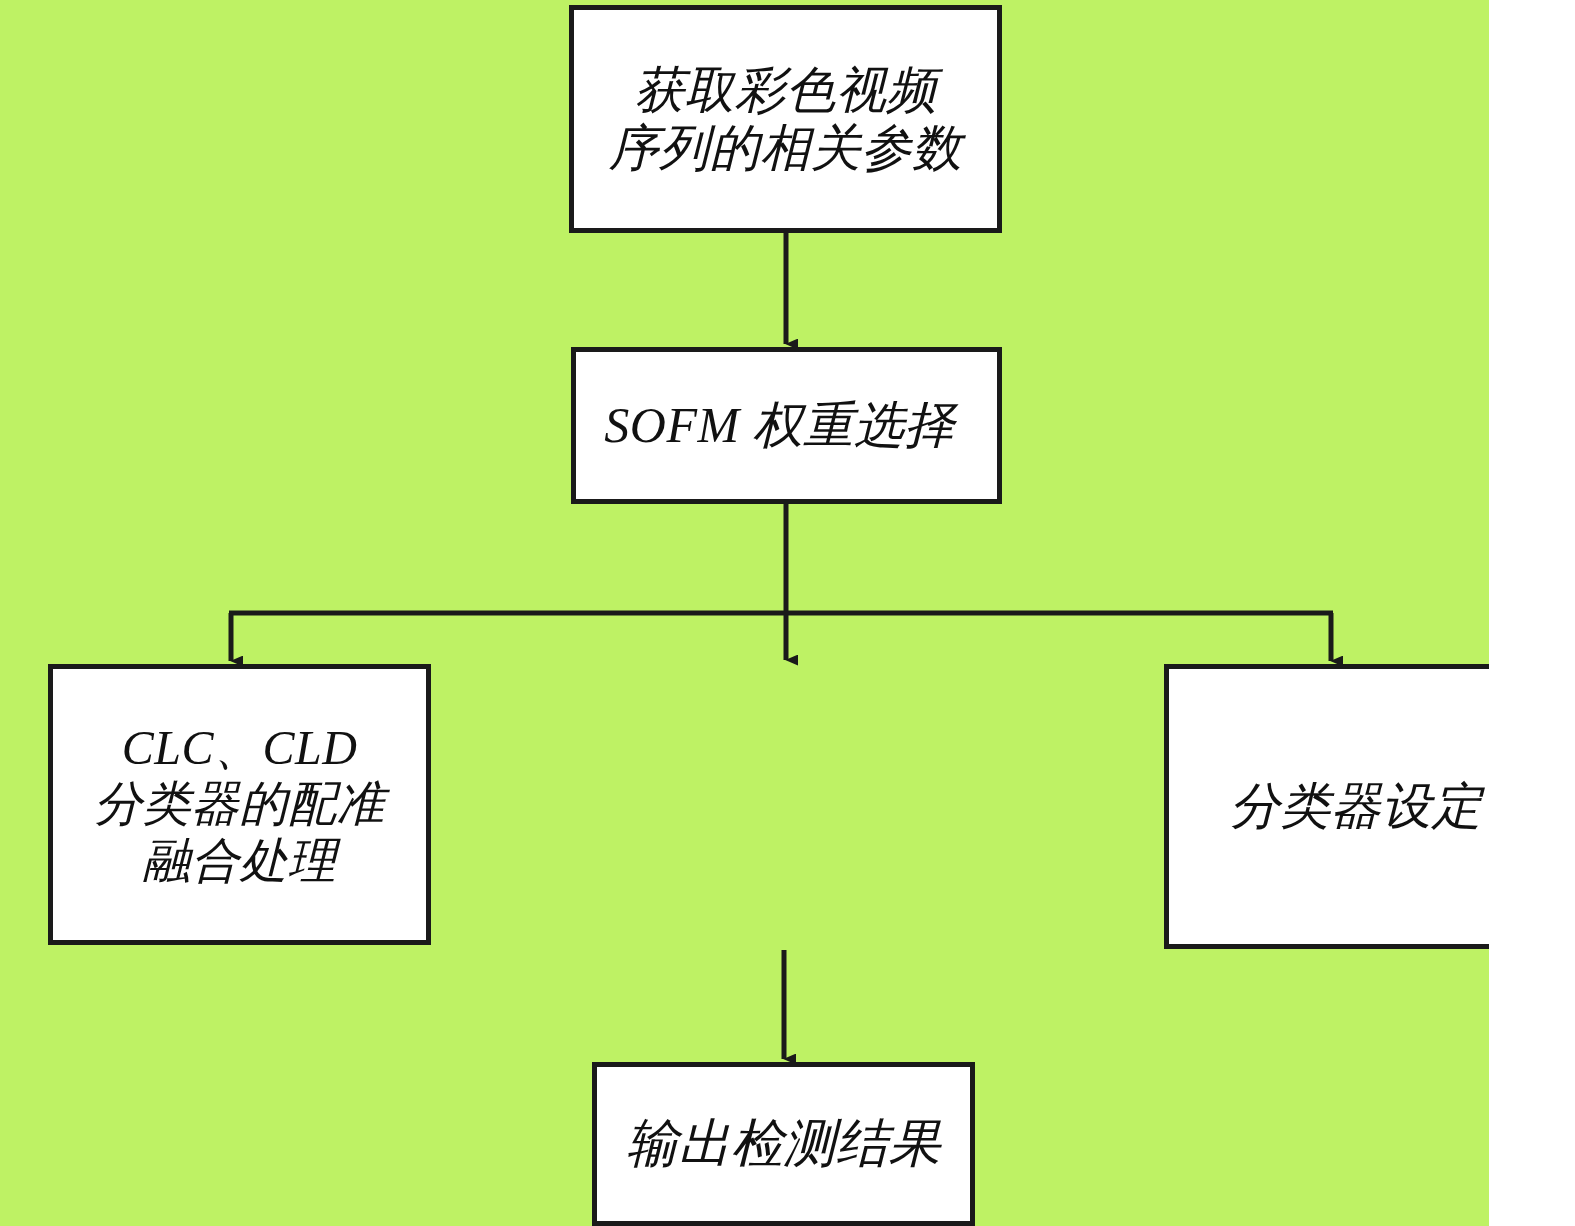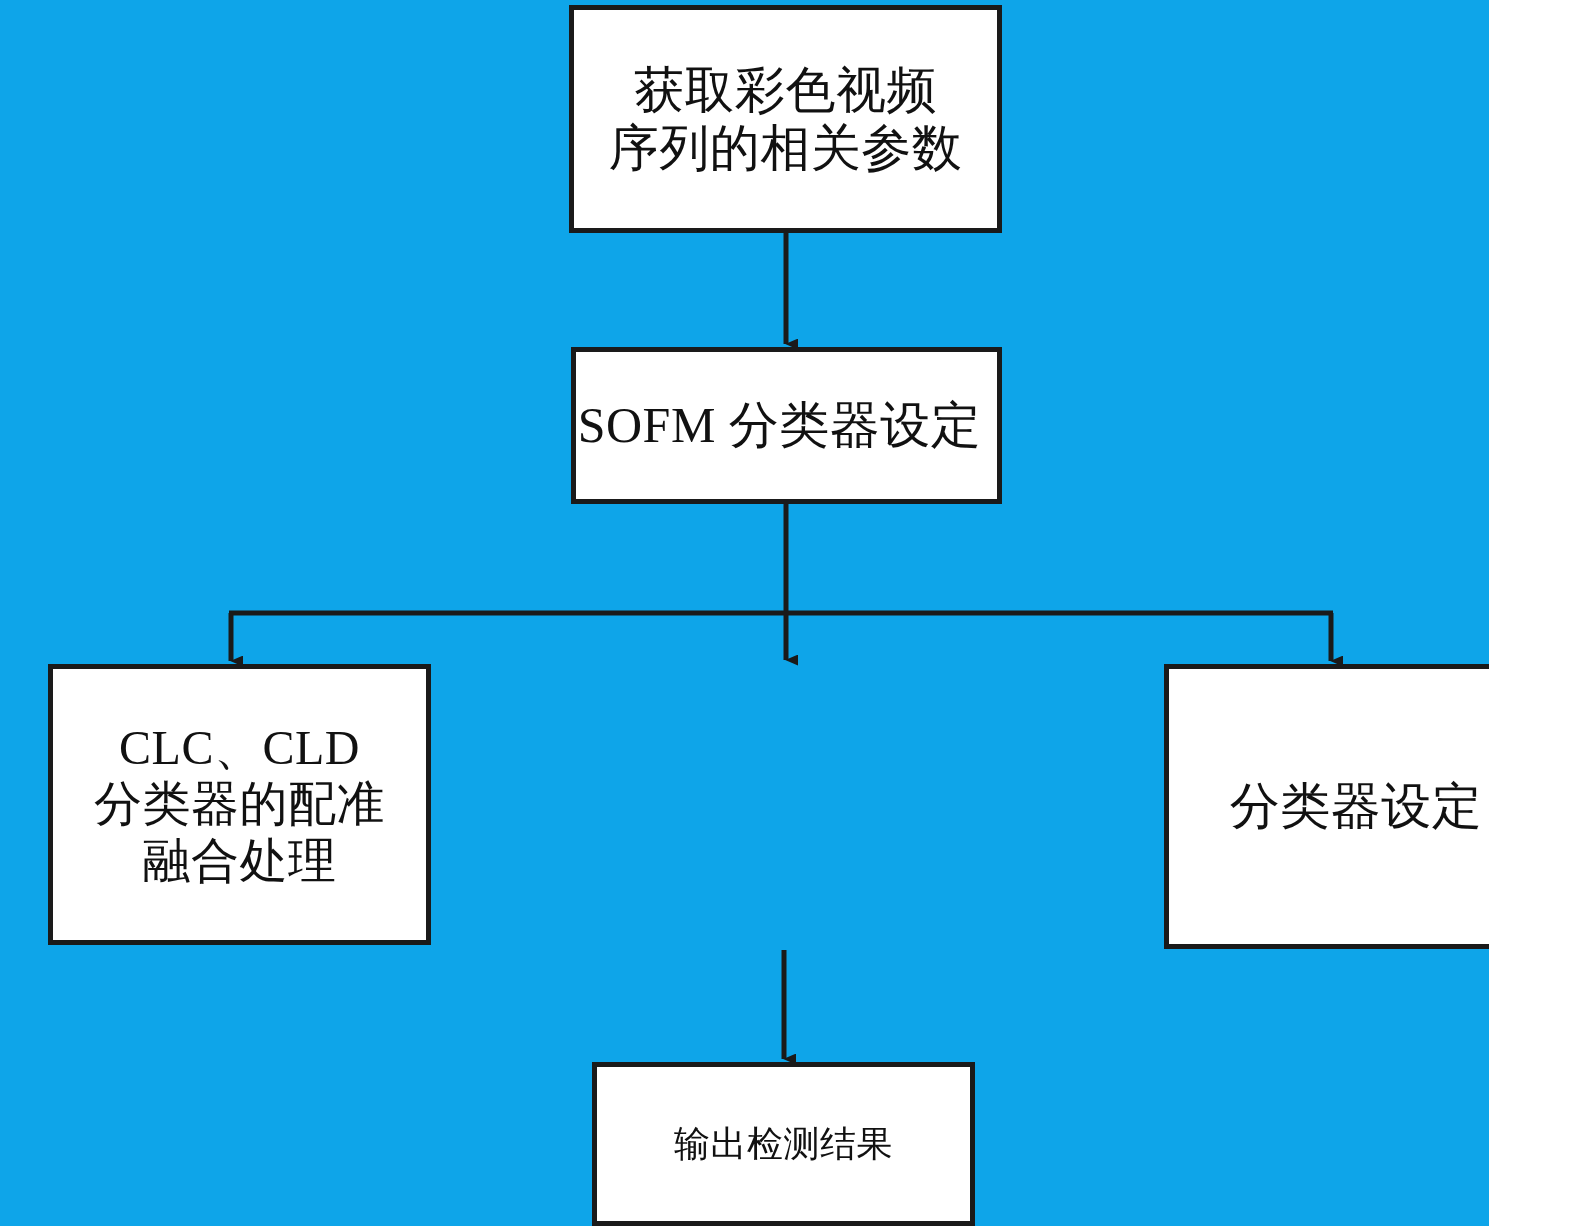--- a/index.html
+++ b/index.html
@@ -8,22 +8,23 @@
     padding: 0;
     background: #ffffff;
   }
   body {
     font-family: "Liberation Serif", "DejaVu Serif", serif;
   }
   #canvas {
     position: relative;
     width: 1489px;
     height: 1226px;
-    background: #0ea5e9;
+    background: #bef264;
     overflow: hidden;
+    font-style: italic;
   }
   #edges {
     position: absolute;
     left: 0;
     top: 0;
     width: 1575px;
     height: 1226px;
     pointer-events: none;
   }
   .node {
@@ -54,21 +55,21 @@
   #node-fusion       { left: 48px;  top: 664px;  width: 383px; height: 281px; }
   #node-fusion .label       { font-size: 48px; }
 
   #node-weight       { left: 594px; top: 663px;  width: 382px; height: 287px; }
   #node-weight .label       { font-size: 50px; }
 
   #node-classifier   { left: 1142px; top: 664px; width: 384px; height: 285px; margin-left: 22px; }
   #node-classifier .label   { font-size: 50px; }
 
   #node-output       { left: 592px; top: 1062px; width: 383px; height: 164px; }
-  #node-output .label       { font-size: 36px; }
+  #node-output .label       { font-size: 52px; }
 </style>
 </head>
 <body>
 
 <div id="canvas">
 
   <svg id="edges" viewBox="0 0 1575 1226" width="1575" height="1226" xmlns="http://www.w3.org/2000/svg">
     <defs>
       <marker id="arrowhead" markerWidth="11" markerHeight="13" refX="5.5" refY="12.2" orient="auto" markerUnits="userSpaceOnUse">
         <polygon points="0,0 11,0 5.5,13" fill="#1a1a1a"></polygon>
@@ -100,21 +101,21 @@
       <line x1="784" y1="950" x2="784" y2="1059" stroke="#1a1a1a" stroke-width="5" marker-end="url(#arrowhead)"></line>
     </g>
   </svg>
 
   <div class="node" id="node-acquire">
     <span class="label">获取彩色视频
 序列的相关参数</span>
   </div>
 
   <div class="node" id="node-sofm">
-    <span class="label">SOFM 分类器设定</span>
+    <span class="label">SOFM 权重选择</span>
   </div>
 
   <div class="node" id="node-fusion">
     <span class="label">CLC、CLD
 分类器的配准
 融合处理</span>
   </div>
 
 
   <div class="node" id="node-classifier">

